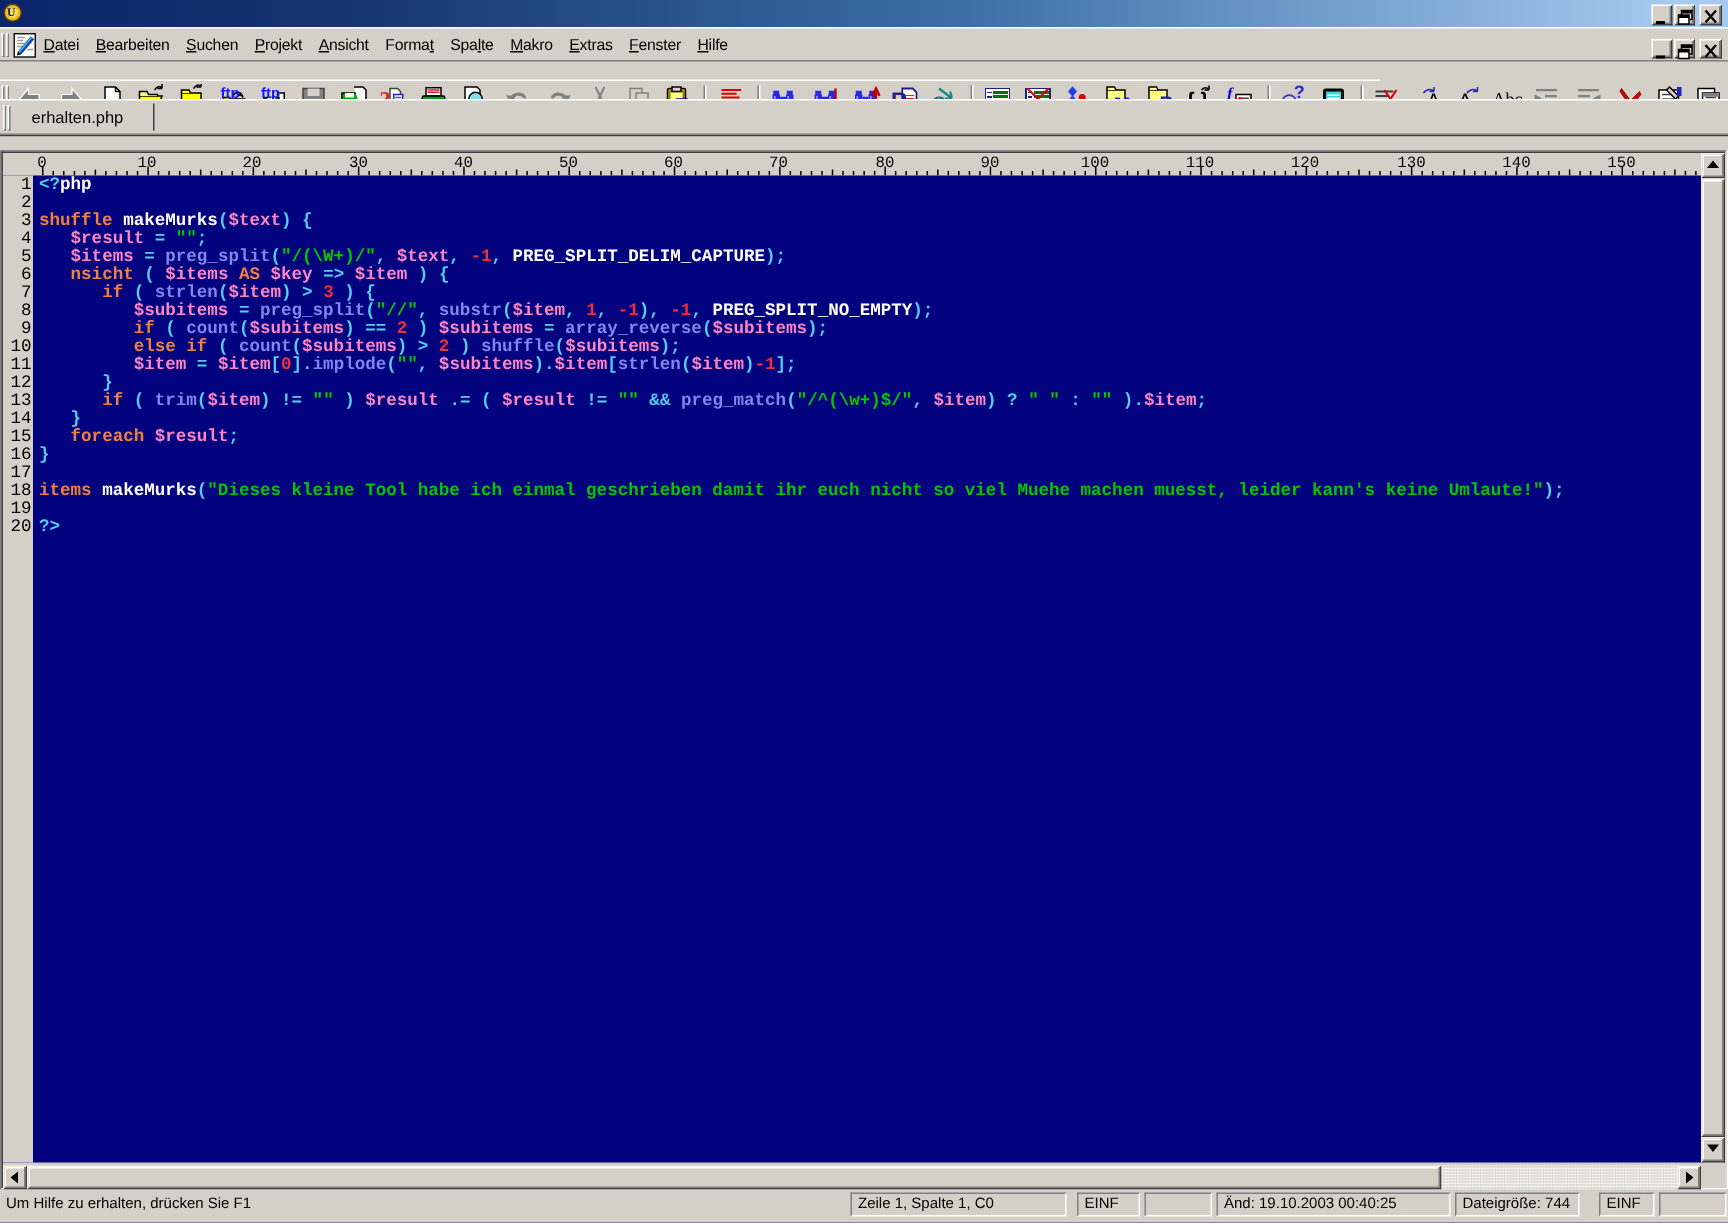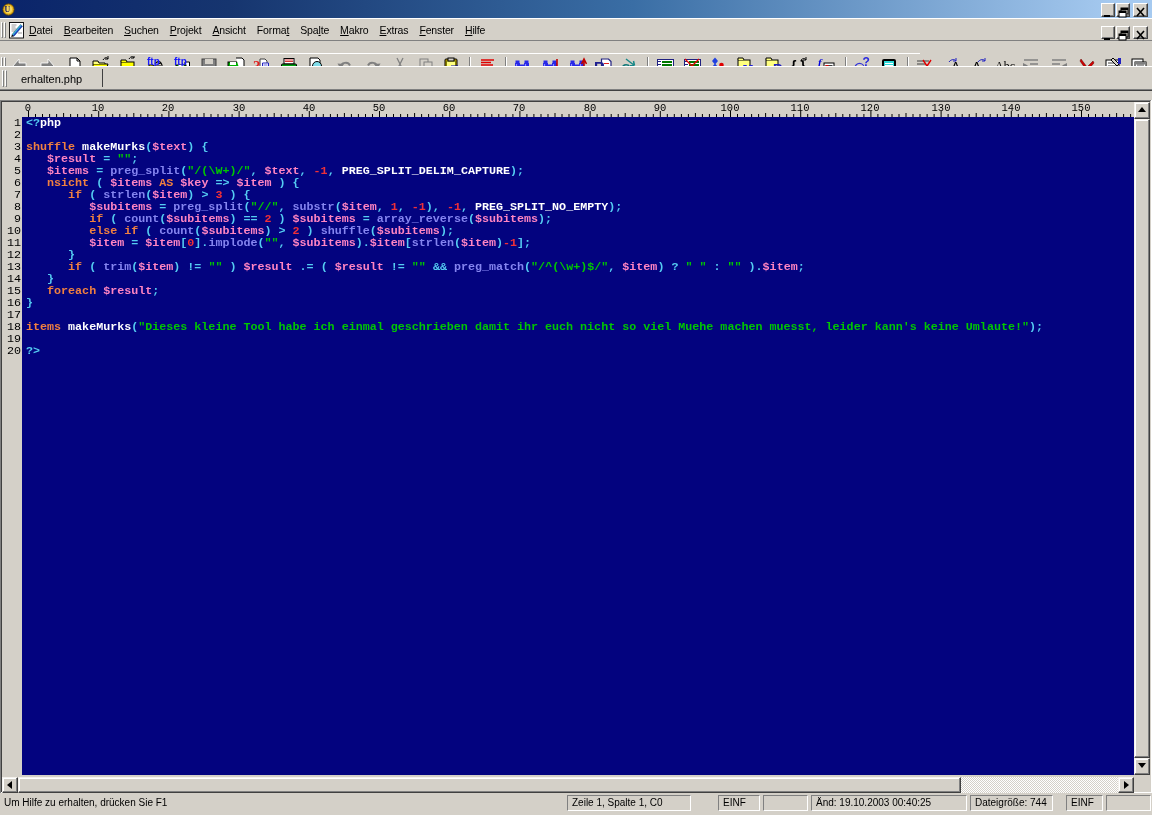--- a/index.html
+++ b/index.html
@@ -596,20 +596,20 @@
         </svg></div>
     <div style="position:absolute;left:16px;top:0px;width:943px;height:16px;background:#d4d0c8;border-top:1px solid #f4f1ec;border-left:1px solid #f4f1ec;border-right:1px solid #404040;border-bottom:1px solid #404040;box-shadow:inset -1px -1px 0 #808080,inset 1px 1px 0 #fff"></div>
     <div style="position:absolute;left:959px;top:0;width:157px;height:16px;background:repeating-conic-gradient(#fff 0% 25%, #d4d0c8 0% 50%) 0 0/2px 2px"></div>
     <div style="position:absolute;left:1116px;top:0px;width:16px;height:16px;background:#d4d0c8;border-top:1px solid #f4f1ec;border-left:1px solid #f4f1ec;border-right:1px solid #404040;border-bottom:1px solid #404040;box-shadow:inset -1px -1px 0 #808080,inset 1px 1px 0 #fff"><svg width="14" height="14" viewBox="0 0 14 14">
           <path d="M10 7 L5 3 L5 11 Z" fill="#000"></path>
         </svg></div>
   </div>
 </div>
 <div class="statusbar">
     <div style="position:absolute;left:4px;top:4px">Um Hilfe zu erhalten, drücken Sie F1</div>
-    <div style="position:absolute;left:567px;top:2px;width:124px;height:16px;border:1px solid;border-color:#808080 #fff #fff #808080;padding:1px 0 0 4px;white-space:nowrap;overflow:hidden">Zeile 1, Spalte 1, C0</div>
+    <div style="position:absolute;left:567px;top:2px;width:144px;height:16px;border:1px solid;border-color:#808080 #fff #fff #808080;padding:1px 0 0 4px;white-space:nowrap;overflow:hidden">Zeile 1, Spalte 1, C0</div>
     <div style="position:absolute;left:718px;top:2px;width:42px;height:16px;border:1px solid;border-color:#808080 #fff #fff #808080;padding:1px 0 0 4px;white-space:nowrap;overflow:hidden">EINF</div>
     <div style="position:absolute;left:763px;top:2px;width:45px;height:16px;border:1px solid;border-color:#808080 #fff #fff #808080;padding:1px 0 0 4px;white-space:nowrap;overflow:hidden"></div>
     <div style="position:absolute;left:811px;top:2px;width:156px;height:16px;border:1px solid;border-color:#808080 #fff #fff #808080;padding:1px 0 0 4px;white-space:nowrap;overflow:hidden">Änd: 19.10.2003 00:40:25</div>
     <div style="position:absolute;left:970px;top:2px;width:83px;height:16px;border:1px solid;border-color:#808080 #fff #fff #808080;padding:1px 0 0 4px;white-space:nowrap;overflow:hidden">Dateigröße: 744</div>
     <div style="position:absolute;left:1066px;top:2px;width:37px;height:16px;border:1px solid;border-color:#808080 #fff #fff #808080;padding:1px 0 0 4px;white-space:nowrap;overflow:hidden">EINF</div>
     <div style="position:absolute;left:1106px;top:2px;width:45px;height:16px;border:1px solid;border-color:#808080 #fff #fff #808080;padding:1px 0 0 4px;white-space:nowrap;overflow:hidden"></div>
   </div>
 
 </body></html>

